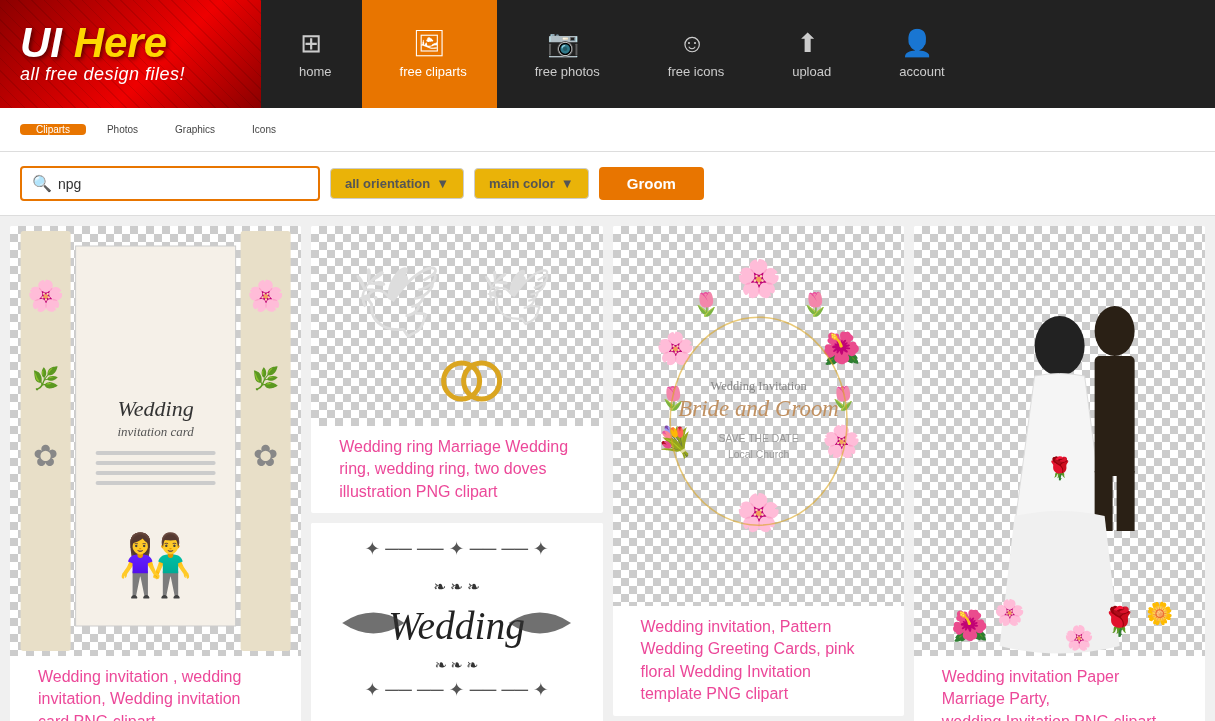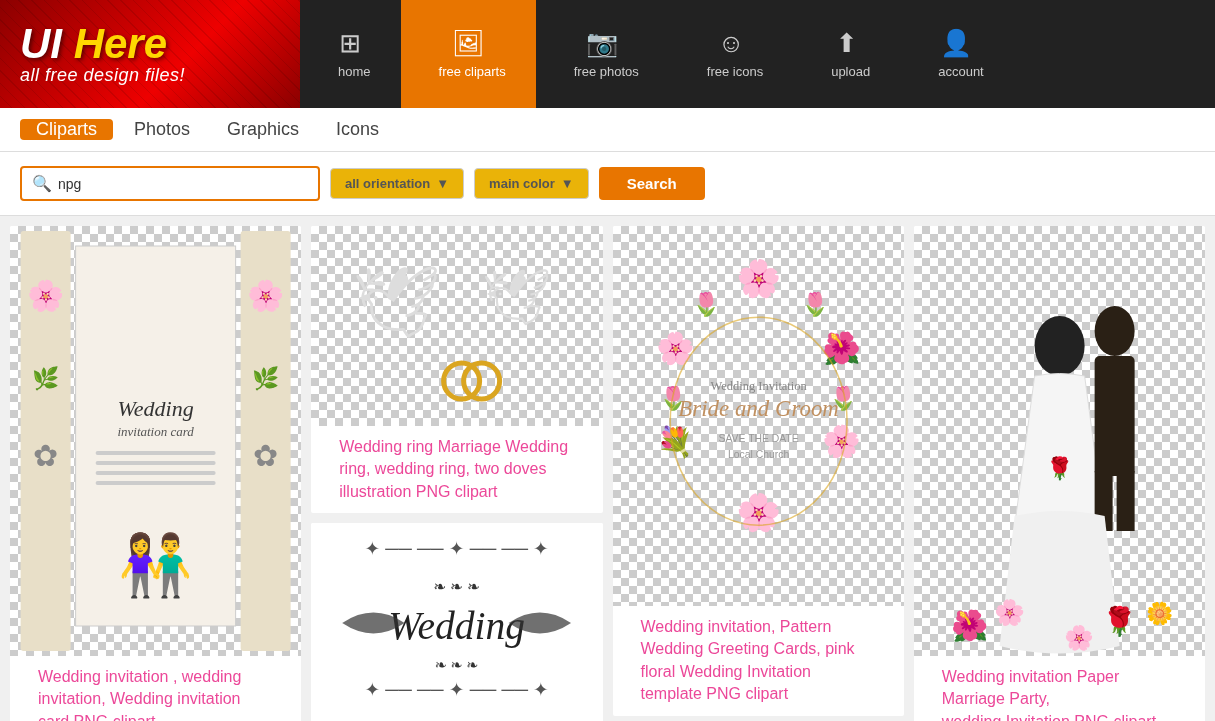--- a/index.html
+++ b/index.html
@@ -7,24 +7,23 @@
 
     
     .header {
       display: flex;
       align-items: stretch;
       background: #222;
       height: 108px;
     }
     .logo-area {
       background: linear-gradient(135deg, #8b0000 0%, #cc0000 40%, #e00 60%, #8b0000 100%);
-      width: 300px;
-      display: flex;
-      align-items: center;
-      padding: 2px 20px;
+      width: 261px;
+      display: flex;
+      padding: 22px 20px;
       position: relative;
       overflow: hidden;
     }
     .logo-area::before {
       content: '';
       position: absolute;
       top: 0; left: 0; right: 0; bottom: 0;
       background: repeating-linear-gradient(
         45deg,
         transparent,
@@ -88,21 +87,21 @@
       display: flex;
       align-items: center;
       padding: 0 20px;
       height: 44px;
       gap: 5px;
     }
     .sub-nav-item {
       padding: 0 16px;
       border-radius: 4px;
       cursor: pointer;
-      font-size: 18px;
+      font-size: 10px;
       color: #444;
       border: none;
       background: transparent;
     }
     .sub-nav-item.active {
       background: #e87500;
       color: #fff;
     }
 
     
@@ -272,21 +271,21 @@
     <input class="search-input" type="text" value="npg" style="">
   </div>
   <button class="dropdown-btn">
     <span>all orientation</span>
     <span>▼</span>
   </button>
   <button class="dropdown-btn">
     <span>main color</span>
     <span>▼</span>
   </button>
-  <button class="search-btn">Search</button>
+  <button class="search-btn">Groom</button>
 </div>
 
 <div class="gallery">
 
   <div class="gallery-item">
     <div class="gallery-img tall checker">
 
       <svg width="100%" height="100%" viewBox="0 0 280 430" xmlns="http://www.w3.org/2000/svg">
 
         <rect width="280" height="430" fill="none"></rect>

